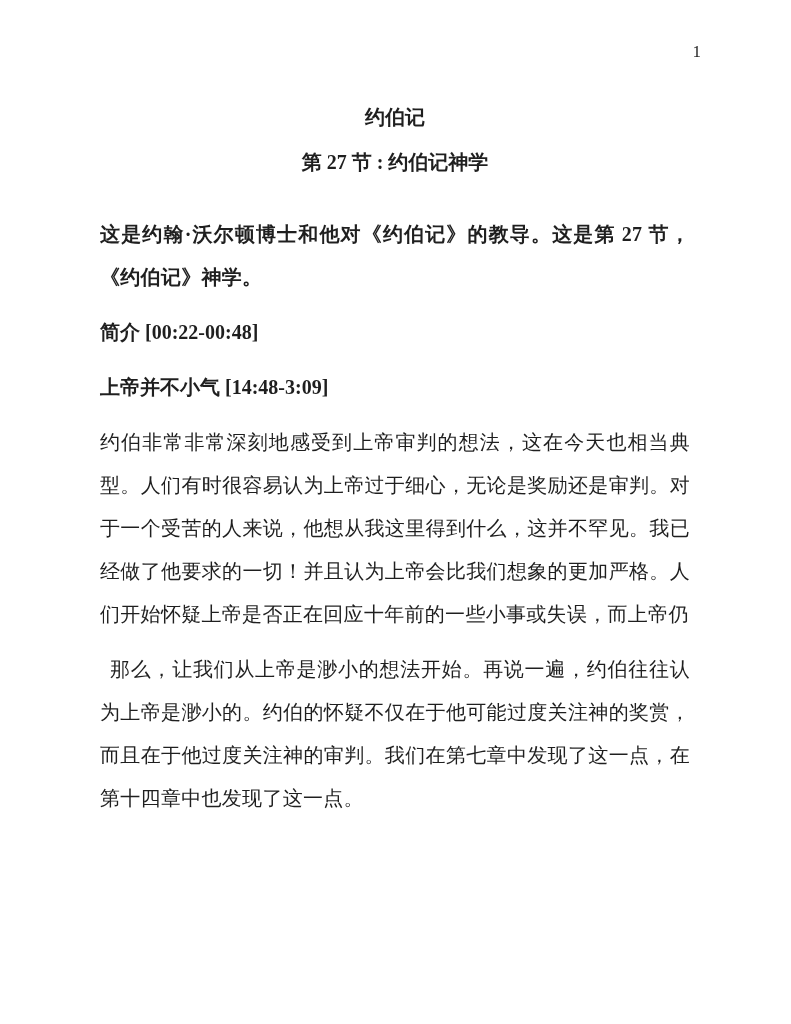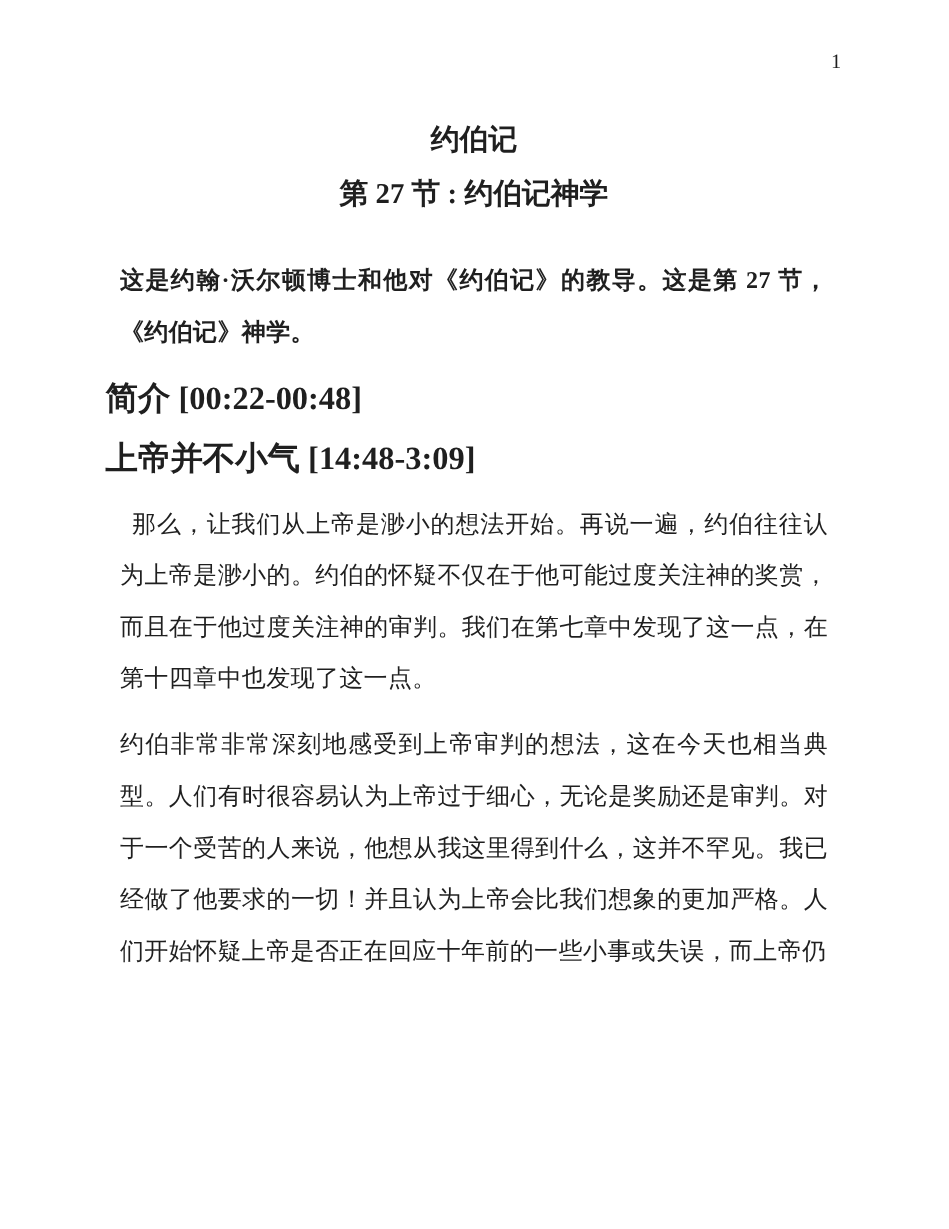--- a/index.html
+++ b/index.html
@@ -26,42 +26,42 @@
     right: 90px;
     font-size: 17px;
     line-height: 20px;
   }
   .content {
     padding: 95px 89px 0 88px; 
   }
   .title-block {
     text-align: center;
     font-weight: bold;
-    font-size: 24px;
+    font-size: 20px;
     line-height: 45px;
   }
   .title-line {
     white-space: pre-wrap;
   }
   .para {
     font-size: 20px;
     line-height: 43px;
     margin: 12px;
     text-align: justify;
     white-space: pre-wrap;
     letter-spacing: 0.3px;
   }
   .intro {
     margin-top: 28px;
     font-weight: bold;
   }
   .heading {
-    font-size: 27px;
+    font-size: 20px;
     line-height: 43px;
-    margin: 0;
+    margin: 12px;
     font-weight: bold;
     text-align: left;
     white-space: pre-wrap;
   }
   .h-gap {
     margin-top: 6px;
     margin-bottom: 7px;
   }
   .indent {
     text-indent: 10px;
@@ -81,18 +81,18 @@
       <div class="title-line">第 27 节 : 约伯记神学</div>
     </div>
 
     <p class="para intro">这是约翰·沃尔顿博士和他对《约伯记》的教导。这是第 27 节，《约伯记》神学。</p>
 
     <h2 class="heading h-gap">简介 [00:22-00:48]</h2>
 
 
     <h2 class="heading">上帝并不小气 [14:48-3:09]</h2>
 
+    <p class="para">约伯非常非常深刻地感受到上帝审判的想法，这在今天也相当典型。人们有时很容易认为上帝过于细心，无论是奖励还是审判。对于一个受苦的人来说，他想从我这里得到什么，这并不罕见。我已经做了他要求的一切！并且认为上帝会比我们想象的更加严格。人们开始怀疑上帝是否正在回应十年前的一些小事或失误，而上帝仍</p>
+
     <p class="para indent">那么，让我们从上帝是渺小的想法开始。再说一遍，约伯往往认为上帝是渺小的。约伯的怀疑不仅在于他可能过度关注神的奖赏，而且在于他过度关注神的审判。我们在第七章中发现了这一点，在第十四章中也发现了这一点。</p>
-
-    <p class="para">约伯非常非常深刻地感受到上帝审判的想法，这在今天也相当典型。人们有时很容易认为上帝过于细心，无论是奖励还是审判。对于一个受苦的人来说，他想从我这里得到什么，这并不罕见。我已经做了他要求的一切！并且认为上帝会比我们想象的更加严格。人们开始怀疑上帝是否正在回应十年前的一些小事或失误，而上帝仍</p>
 
   </div>
 </div>
 
 </body></html>

